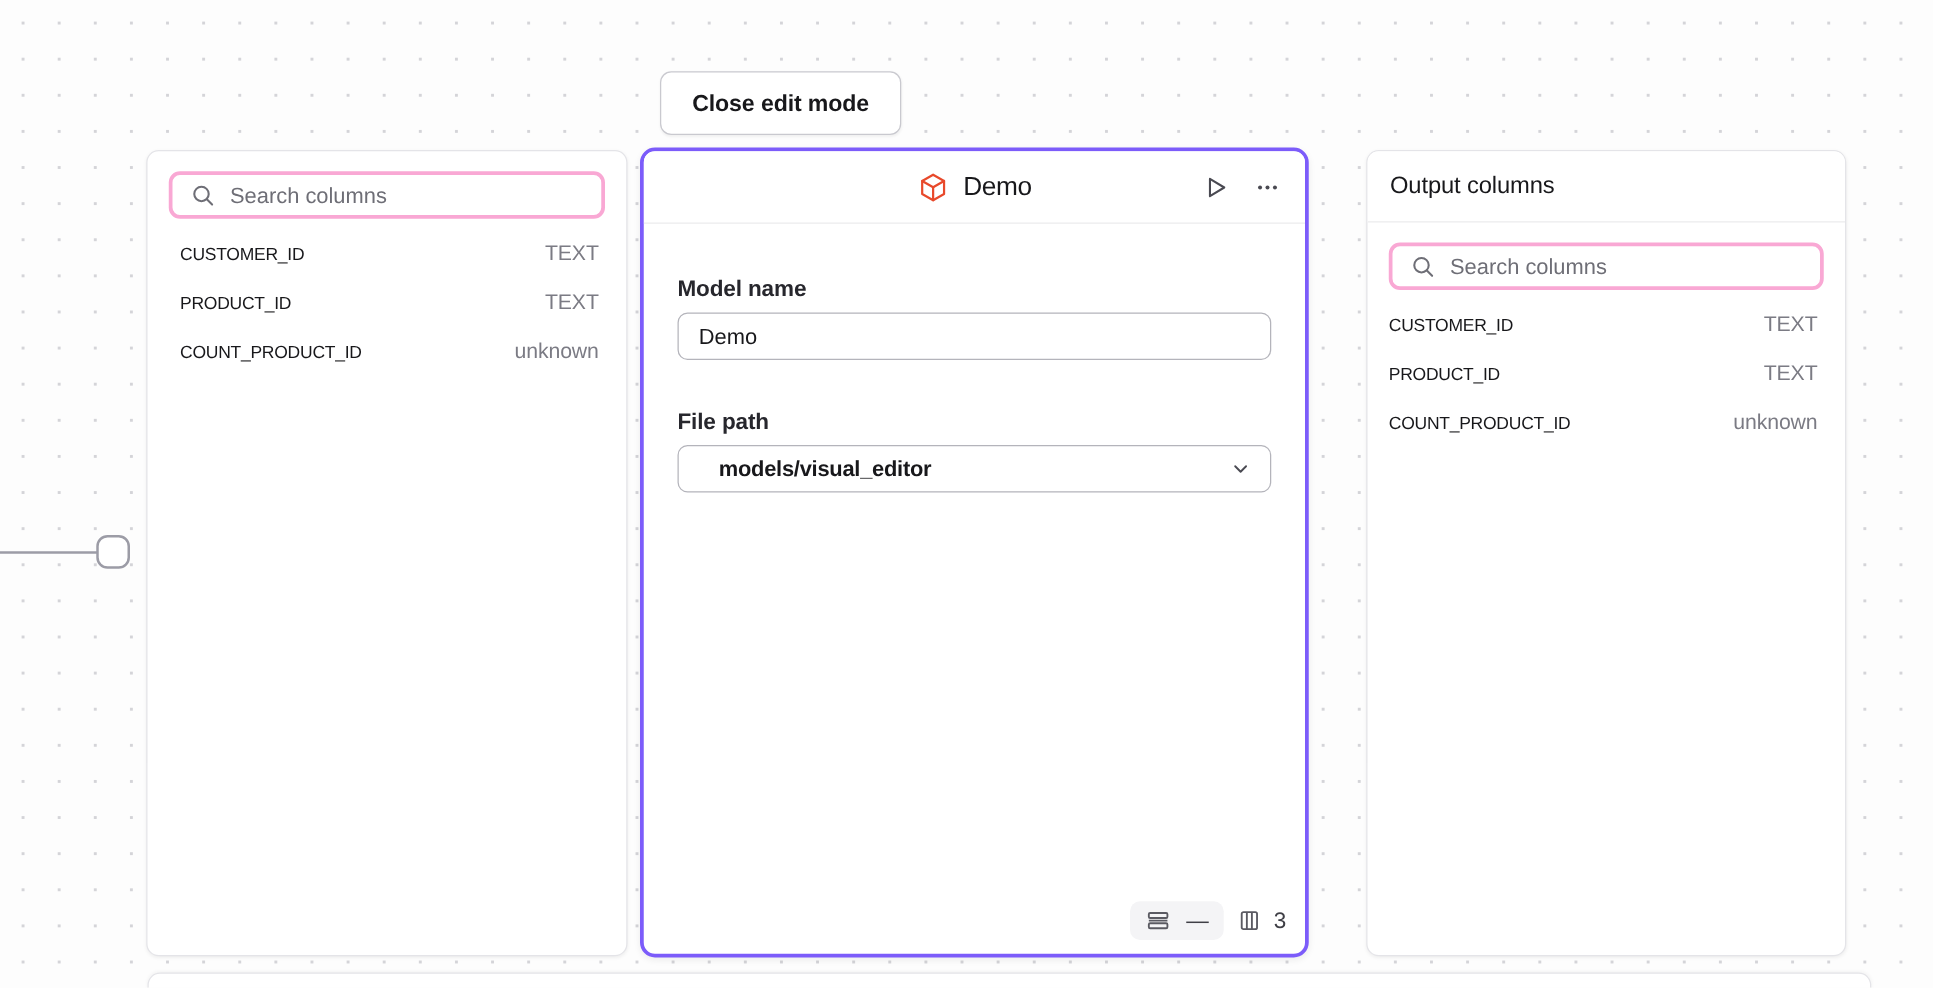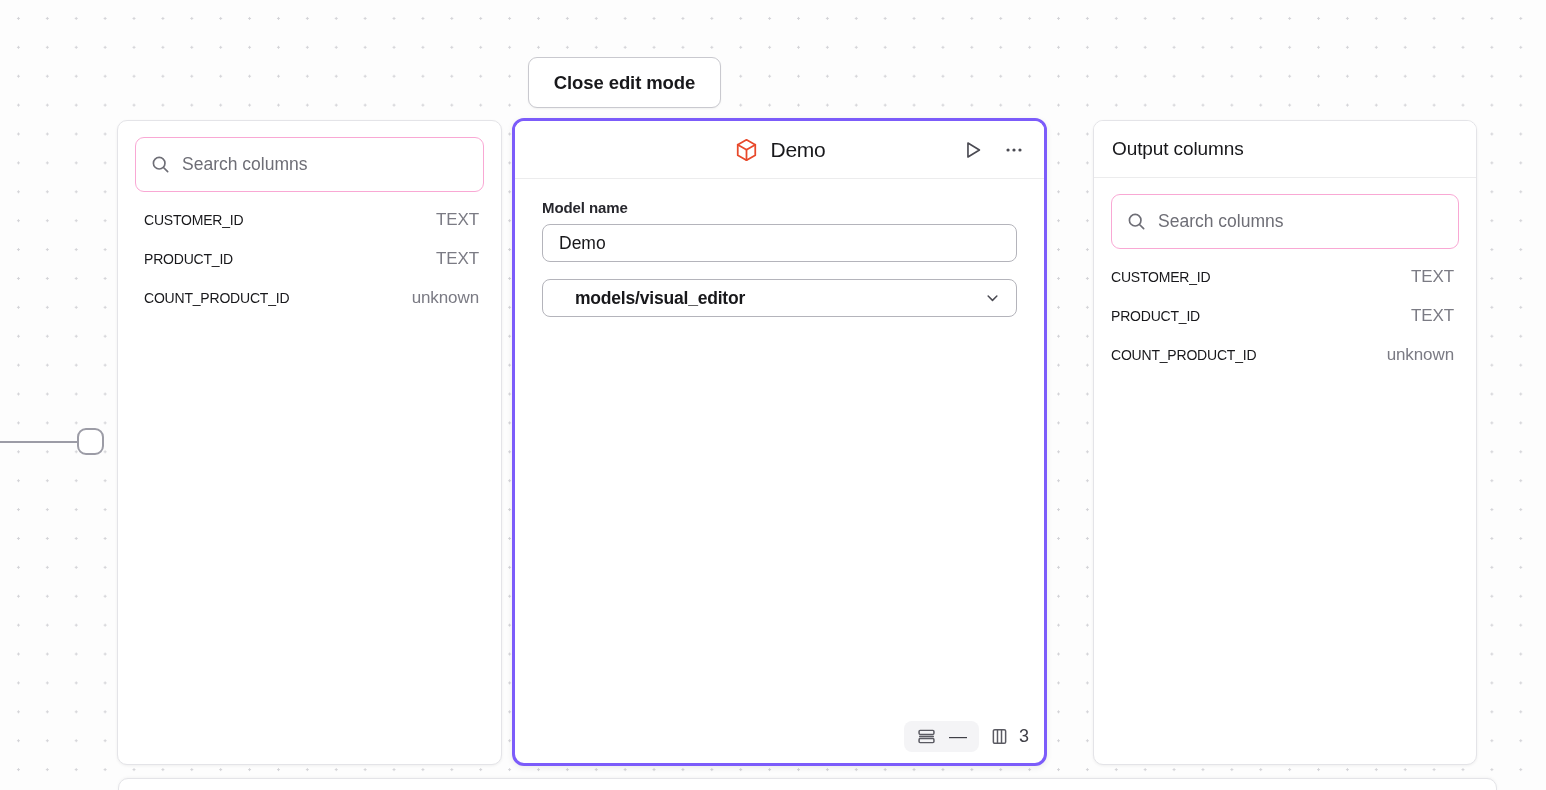--- a/index.html
+++ b/index.html
@@ -99,22 +99,22 @@
     align-items: center;
   }
   .filter-icon i { display:block; height:3px; background:#8b4df5; border-radius:2px; }
   .filter-icon i:nth-child(1){ width:22px; }
   .filter-icon i:nth-child(2){ width:15px; }
   .filter-icon i:nth-child(3){ width:9px;  }
 
   .search-wrap { padding: 16px 17px 0 17px; }
   .search-box {
     position: relative;
-    height: 55px;
-    border: 1px solid #f9a8d4;
+    height: 38px;
+    border: 3px solid #f9a8d4;
     border-radius: 9px;
     display: flex;
     align-items: center;
     background: #ffffff;
   }
   .search-box .search-icon { margin-left: 14px; display:flex; align-items:center; }
   .search-box input {
     border: none;
     outline: none;
     background: transparent;
@@ -165,22 +165,22 @@
   .model-title-group .title-text { font-size: 21px; color: #18181b; letter-spacing:-0.3px; }
   .header-actions {
     position: absolute; right: 16px; top: 0; height: 100%;
     display: flex; align-items: center; gap: 13px;
   }
   .hdr-btn { display: flex; align-items: center; justify-content:center; cursor:pointer;
              width: 28px; height: 28px; background:transparent; border:none; }
 
   .model-body { padding: 20px 27px 0 27px; }
   .field-label {
-    font-size: 15px; font-weight: bold; color: #27272d;
-    letter-spacing: -0.1px; margin-bottom: 8px;
+    font-size: 18px; font-weight: bold; color: #27272d;
+    letter-spacing: -0.1px; margin-bottom: 8px; margin-top: 22px;
   }
   .field-input {
     height: 38px; width: 100%;
     border: 1px solid #b4b4bb;
     border-radius: 8px;
     background: #ffffff;
     font-size: 17.5px;
     font-family: "Liberation Sans", sans-serif;
     color: #18181b;
     padding: 0 16px;
@@ -292,20 +292,21 @@
             </svg>
           </span>
         </button>
       </span>
     </div>
 
     <div class="model-body">
       <div class="field-label">Model name</div>
       <input class="field-input" type="text" value="Demo" style="">
 
+      <div class="field-label">File path</div>
       <div class="field-select">
         <span class="sel-val">models/visual_editor</span>
         <span class="chevron">
           <svg width="19" height="19" viewBox="0 0 24 24" fill="none" stroke="#4a4a52" stroke-width="1.9" stroke-linecap="round" stroke-linejoin="round">
             <path d="M6.5 9.5 12 15l5.5-5.5"></path>
           </svg>
         </span>
       </div>
     </div>
 

